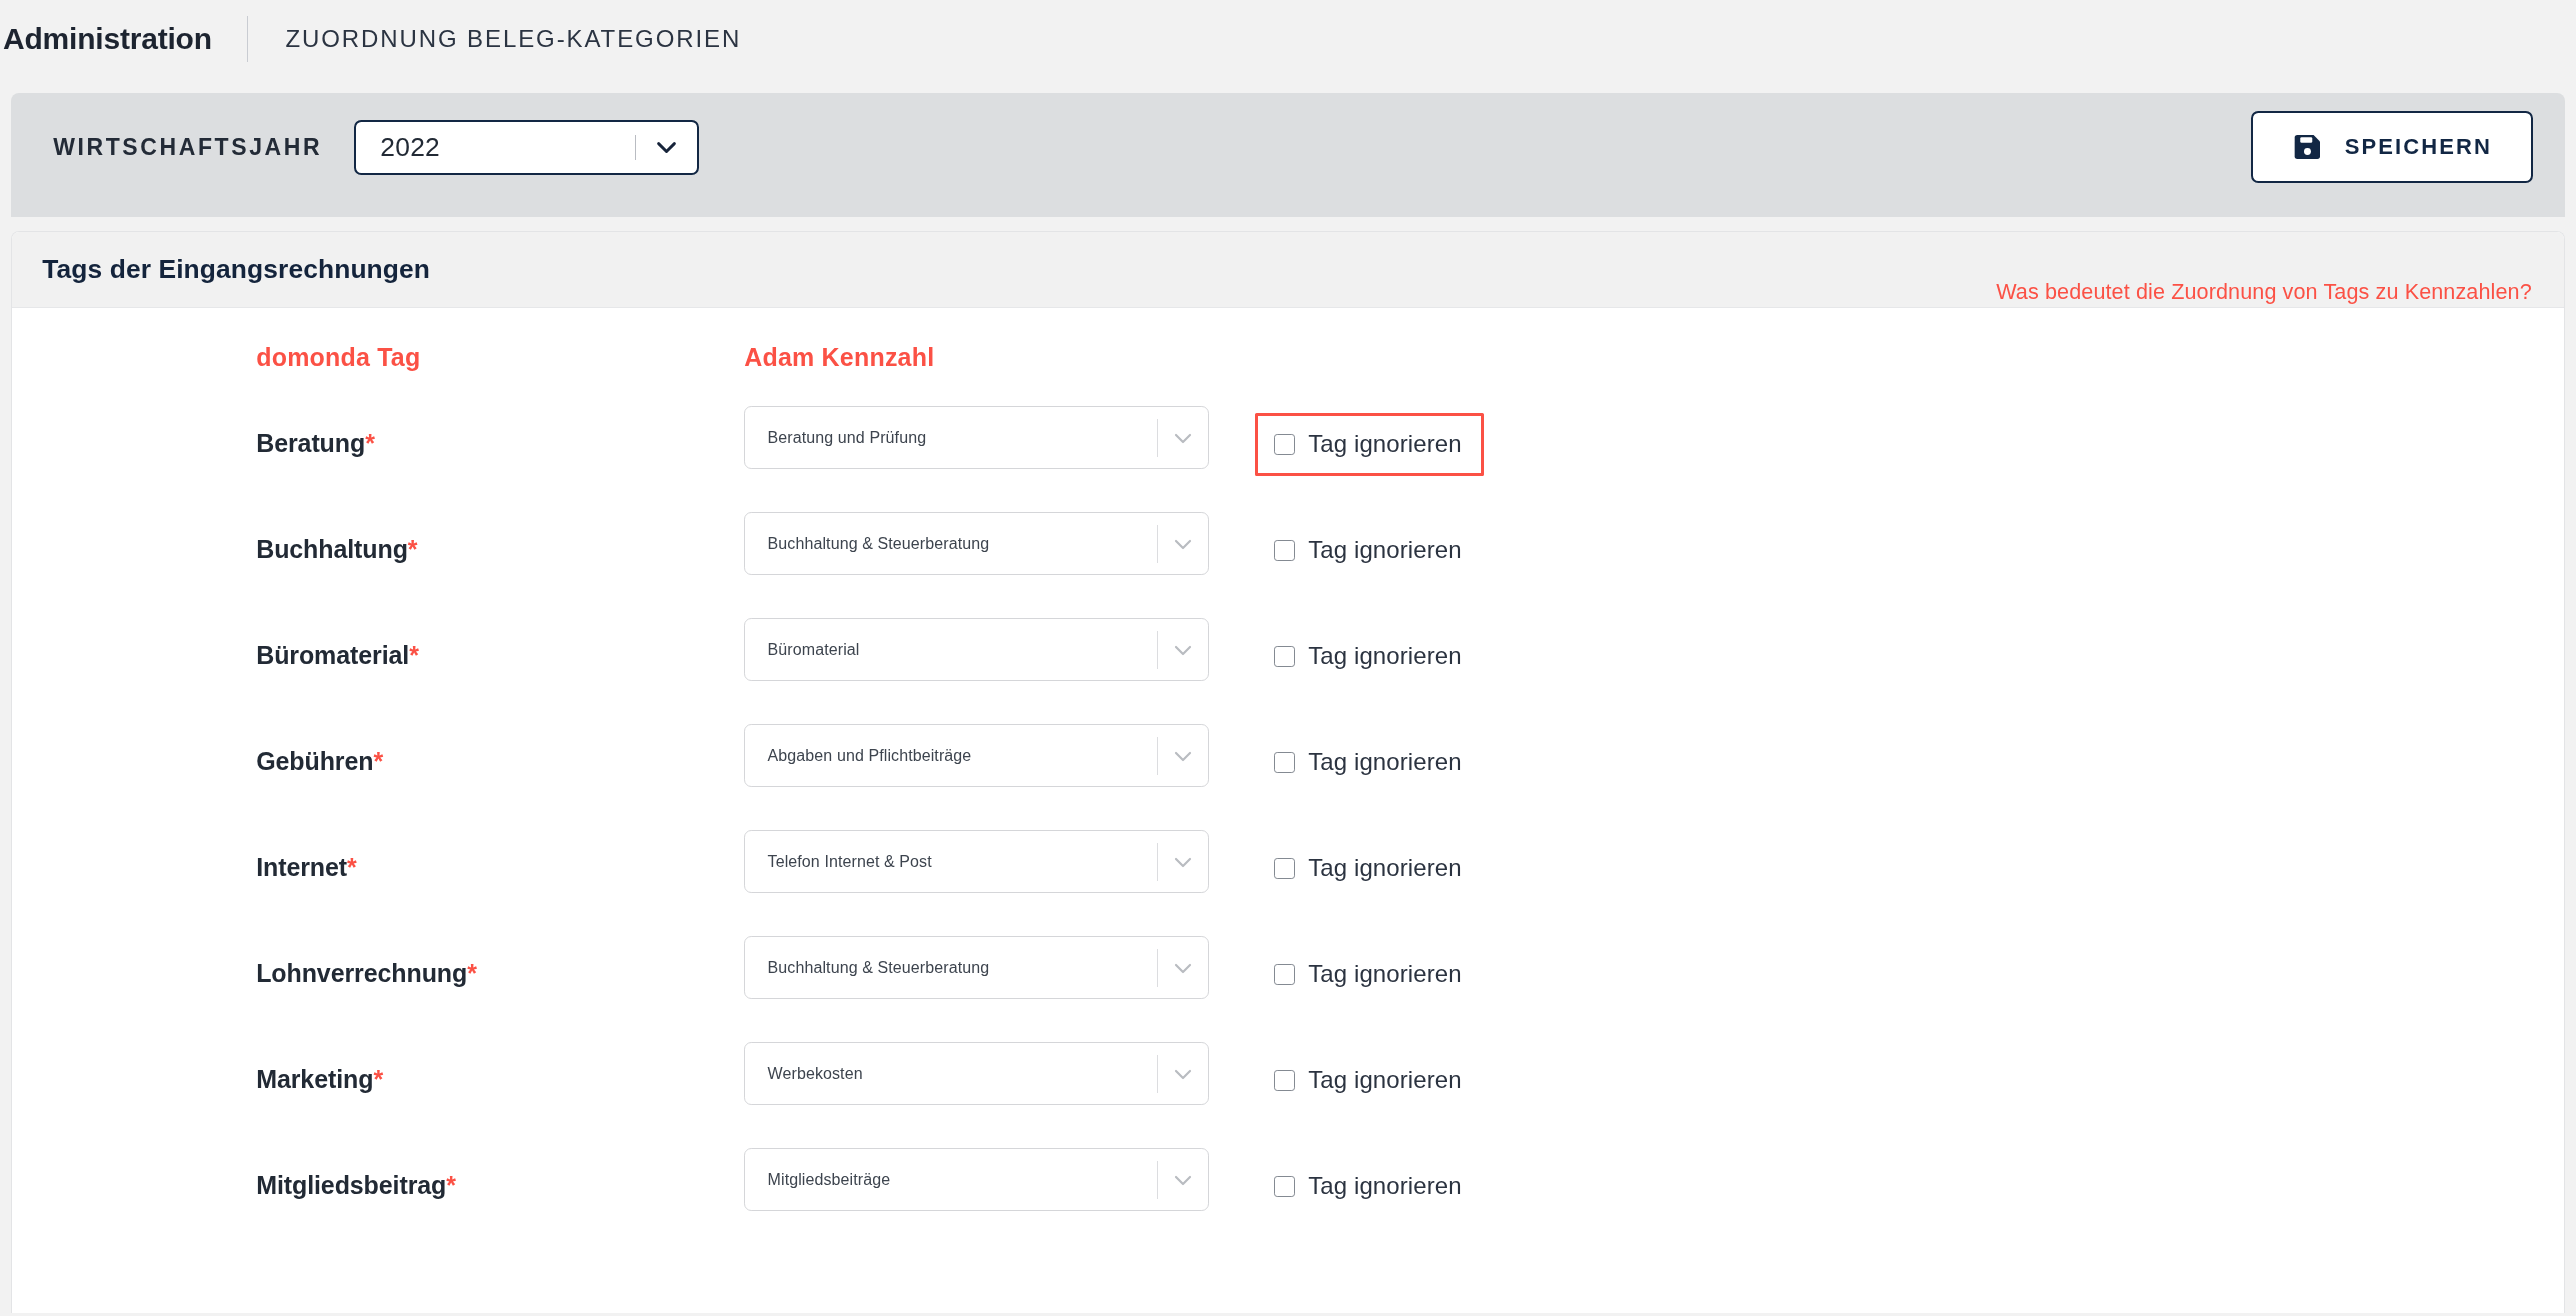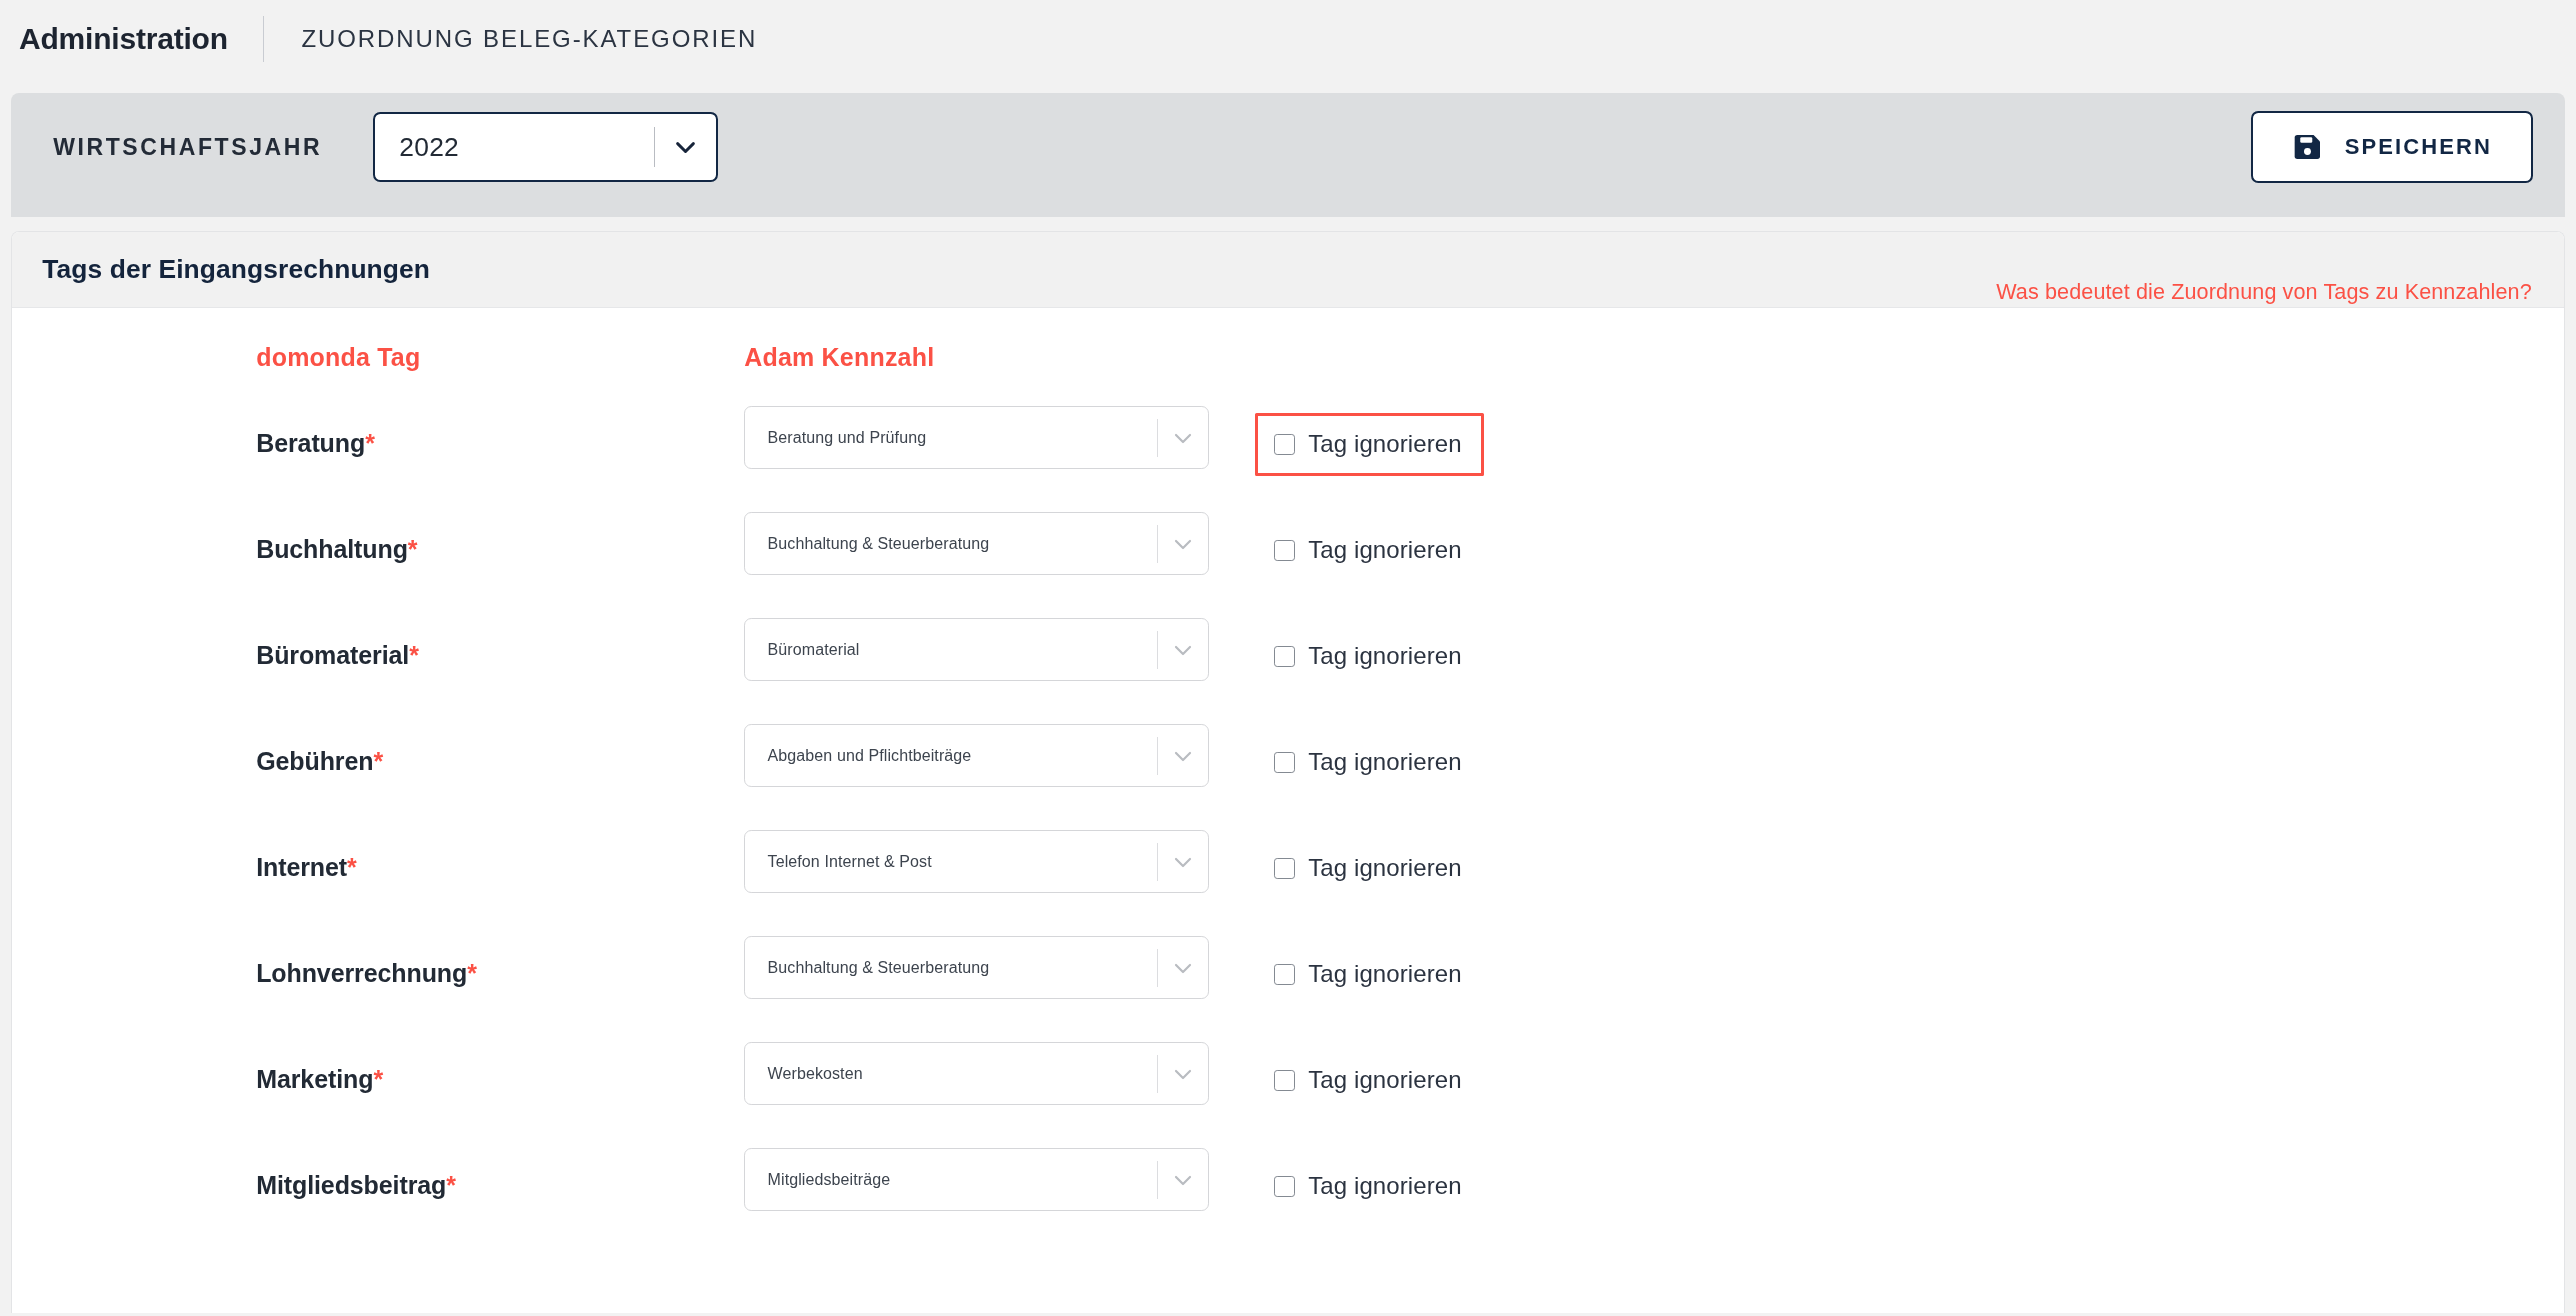--- a/index.html
+++ b/index.html
@@ -9,21 +9,21 @@
     background: #f2f2f2;
     font-family: "Liberation Sans", sans-serif;
     overflow: hidden;
   }
 
   
   .topbar {
     height: 77px;
     display: flex;
     align-items: center;
-    padding-left: 19px;
+    padding-left: 3px;
     background: #f2f2f2;
   }
   .topbar-title {
     font-size: 30px;
     font-weight: 700;
     color: #1d2430;
     letter-spacing: -0.2px;
     padding: 0 35px 0 0;
   }
   .topbar-divider {
@@ -51,23 +51,23 @@
     justify-content: center;
   }
   .toolbar-label {
     font-size: 23px;
     font-weight: 600;
     color: #232b37;
     letter-spacing: 2.6px;
     white-space: nowrap;
   }
   .year-select {
-    margin-left: 51px;
+    margin-left: 32px;
     width: 345px;
-    height: 70px;
+    height: 55px;
     background: #ffffff;
     border: 2.4px solid #122744;
     border-radius: 7.2px;
     display: flex;
     align-items: center;
     position: relative;
   }
   .year-value {
     font-size: 26.4px;
     color: #222a35;

